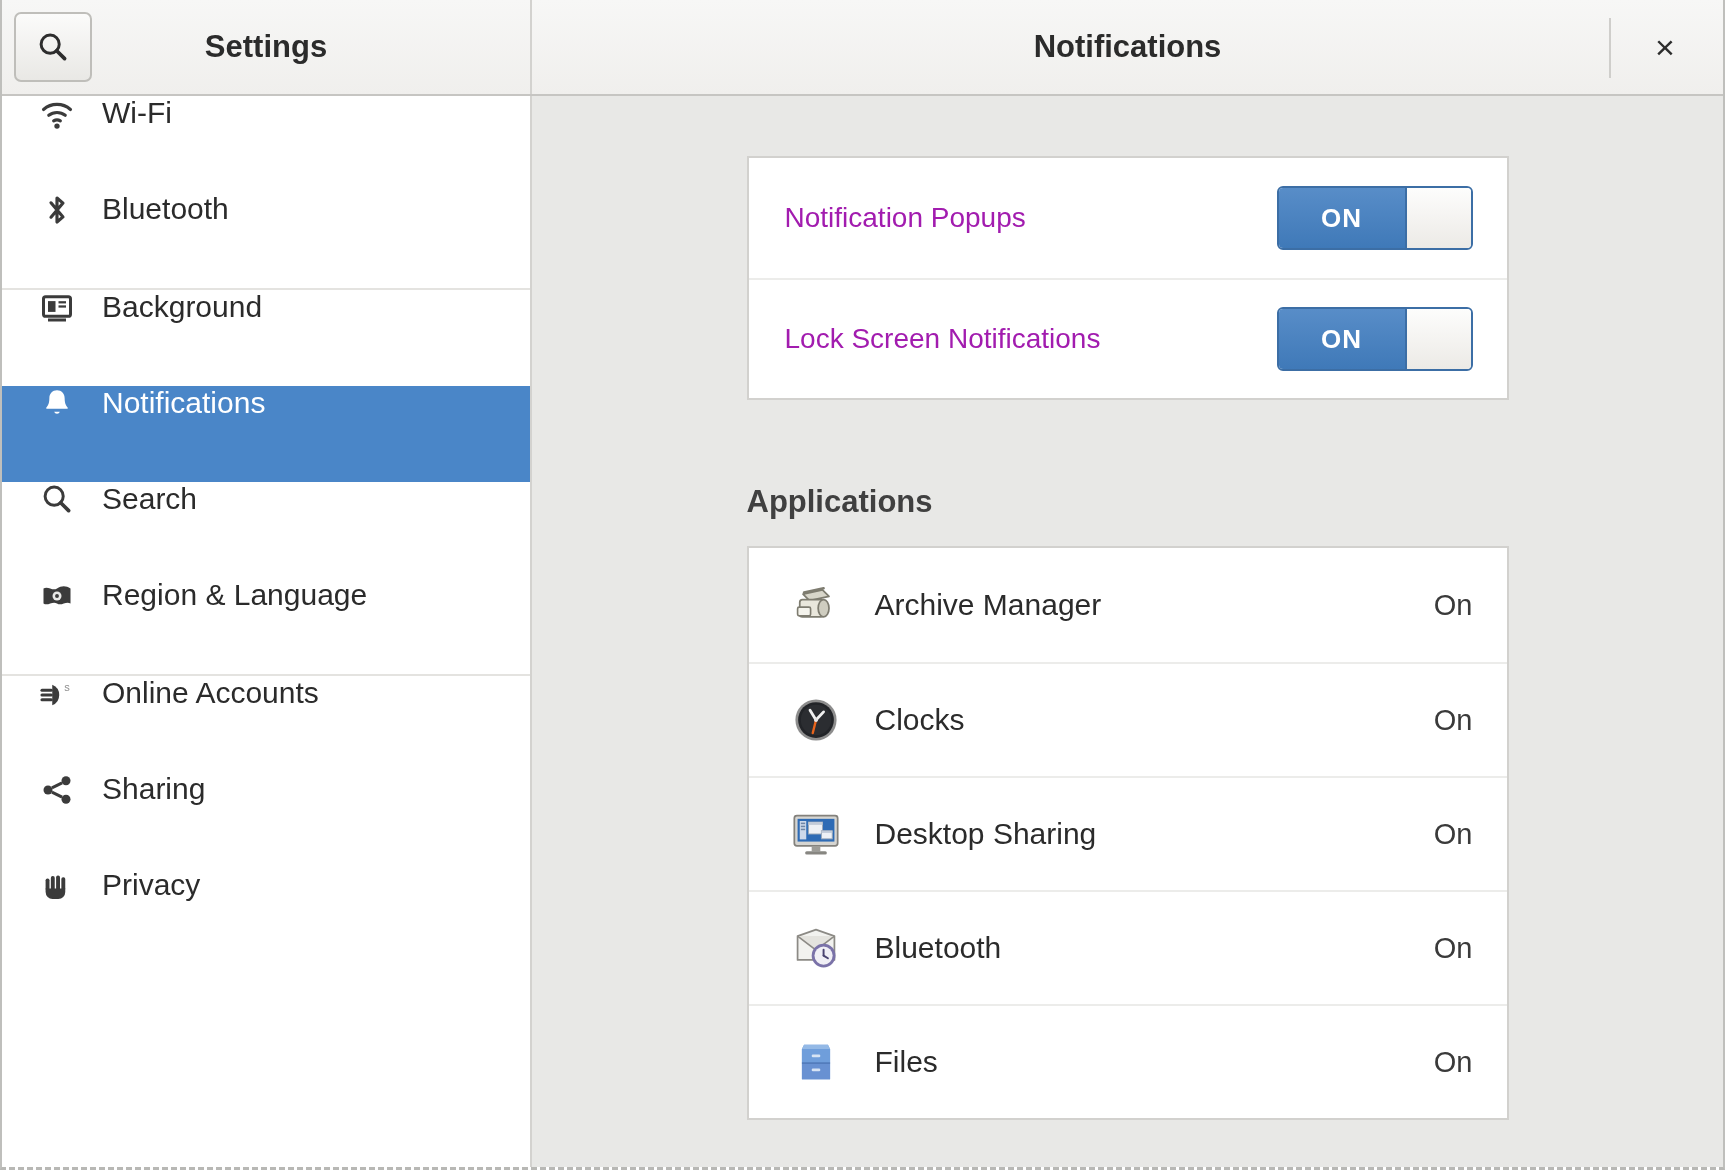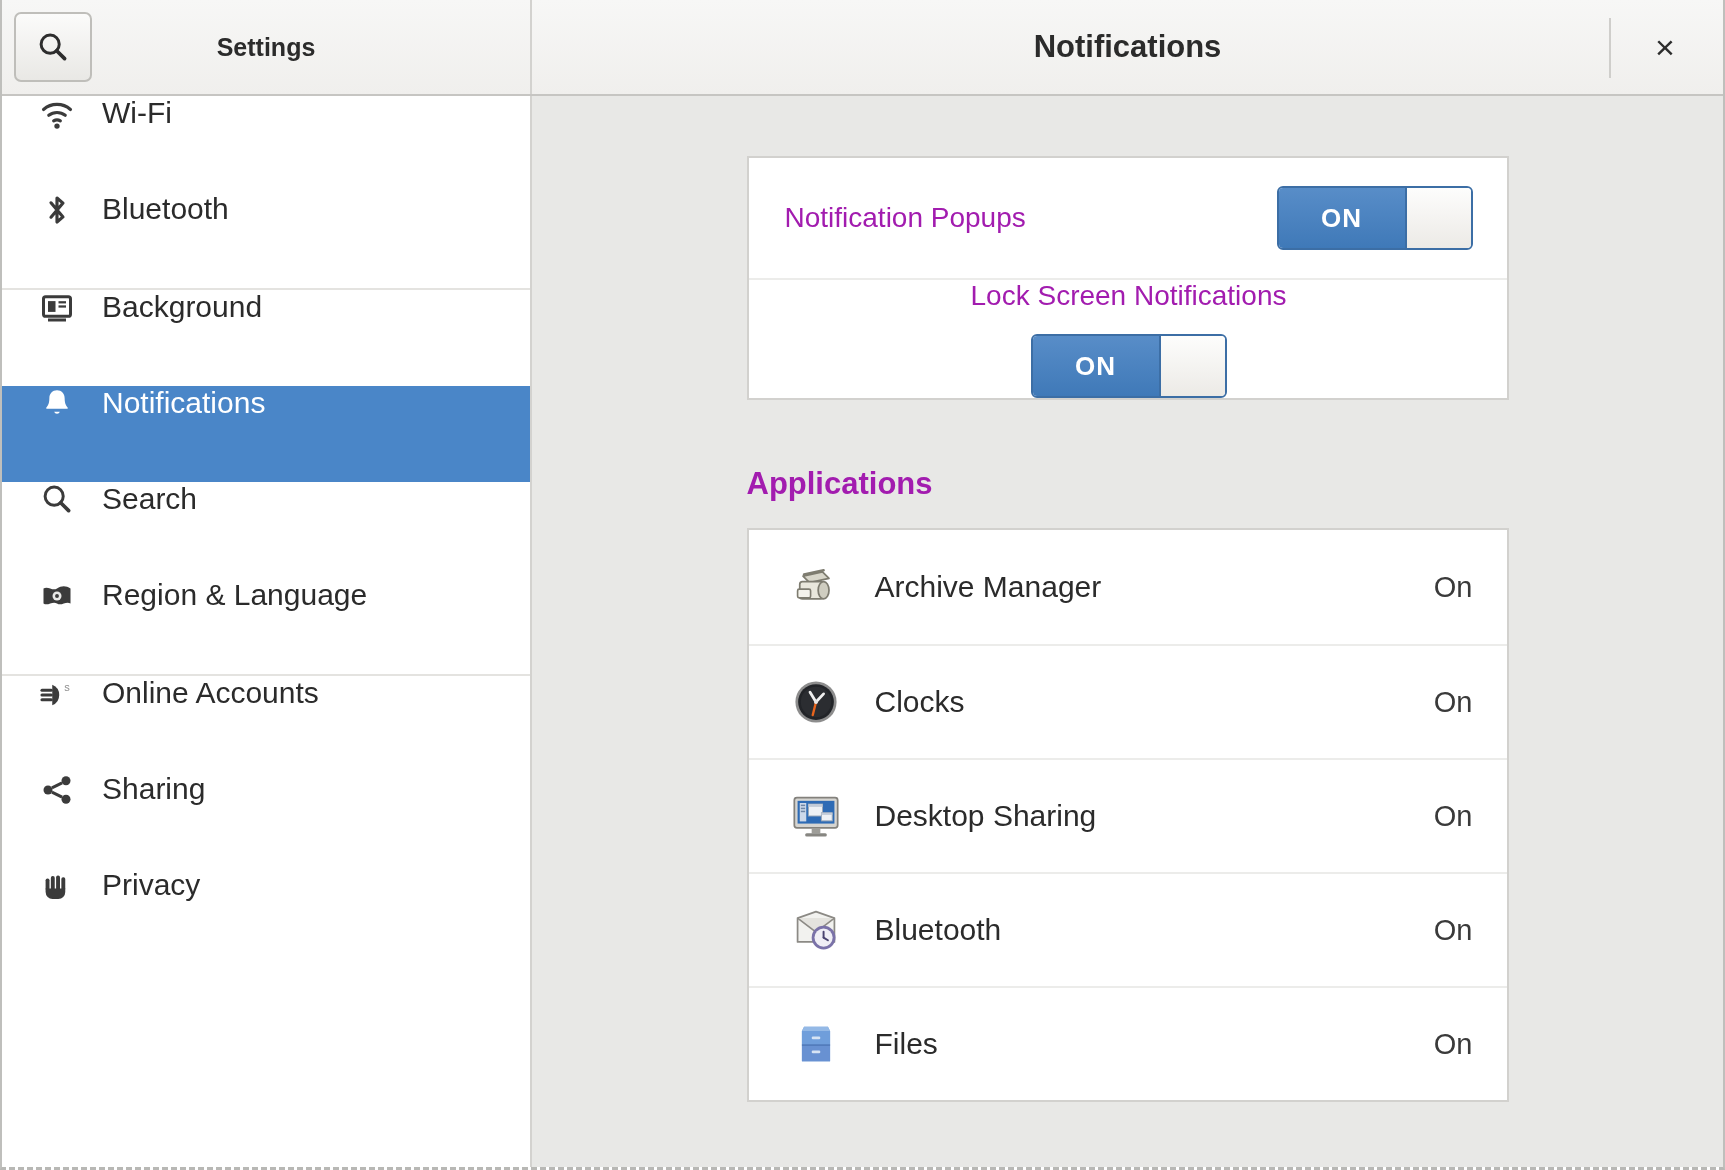--- a/index.html
+++ b/index.html
@@ -37,21 +37,21 @@
     margin-left: 12px;
     background: linear-gradient(to bottom,#fbfbfa,#e9e8e5);
     border: 2px solid #bfbeba;
     border-radius: 7px;
     display: flex; align-items: center; justify-content: center;
     cursor: pointer;
   }
   .hb-title {
     position: absolute; left: 0; right: 0;
     text-align: center;
-    font-size: 25px; font-weight: bold; color: #2b2b2b;
+    font-size: 31px; font-weight: bold; color: #2b2b2b;
     pointer-events: none;
   }
   .hb-right {
     flex: 1 1 auto; display: flex; align-items: center;
     position: relative;
   }
   .hb-right .hb-title2 {
     position: absolute; left: 0; right: 0; text-align: center;
     font-size: 31px; font-weight: bold; color: #2b2b2b;
   }
@@ -108,21 +108,21 @@
     width: 762px;
     margin: 0 auto;
     background: #ffffff;
     border: 2px solid #d2d1ce;
   }
   .switch-row {
     height: 120px;
     display: flex; align-items: center;
     padding: 0 34px 0 36px;
   }
-  .switch-row + .switch-row { border-top: 2px solid #ececea; flex-direction: column; }
+  .switch-row + .switch-row { border-top: 2px solid #ececea; }
   .switch-label { flex: 1 1 auto; font-size: 28px; color: #a21caf; }
 
   .gtk-switch {
     width: 196px; height: 64px;
     border: 2px solid #3c6ea5;
     border-radius: 6px;
     display: flex; overflow: hidden;
     cursor: pointer;
     background: #ffffff;
   }
@@ -134,22 +134,22 @@
     display: flex; align-items: center; justify-content: center;
     letter-spacing: 1px;
   }
   .gtk-switch .sw-knob {
     flex: 1 1 auto;
     background: linear-gradient(to bottom,#fdfdfc,#eceae6);
     border-left: 2px solid #3c6ea5;
   }
 
   .section-title {
-    width: 762px; margin: 66px auto 26px auto;
-    font-size: 31px; font-weight: bold; color: #a21caf;
+    width: 762px; margin: 84px auto 26px auto;
+    font-size: 31px; font-weight: bold; color: #404040;
   }
 
   .app-row {
     height: 114px;
     display: flex; align-items: center;
     padding: 0 34px 0 36px;
     cursor: pointer;
   }
   .app-row + .app-row { border-top: 2px solid #ececea; }
   .app-icon {

